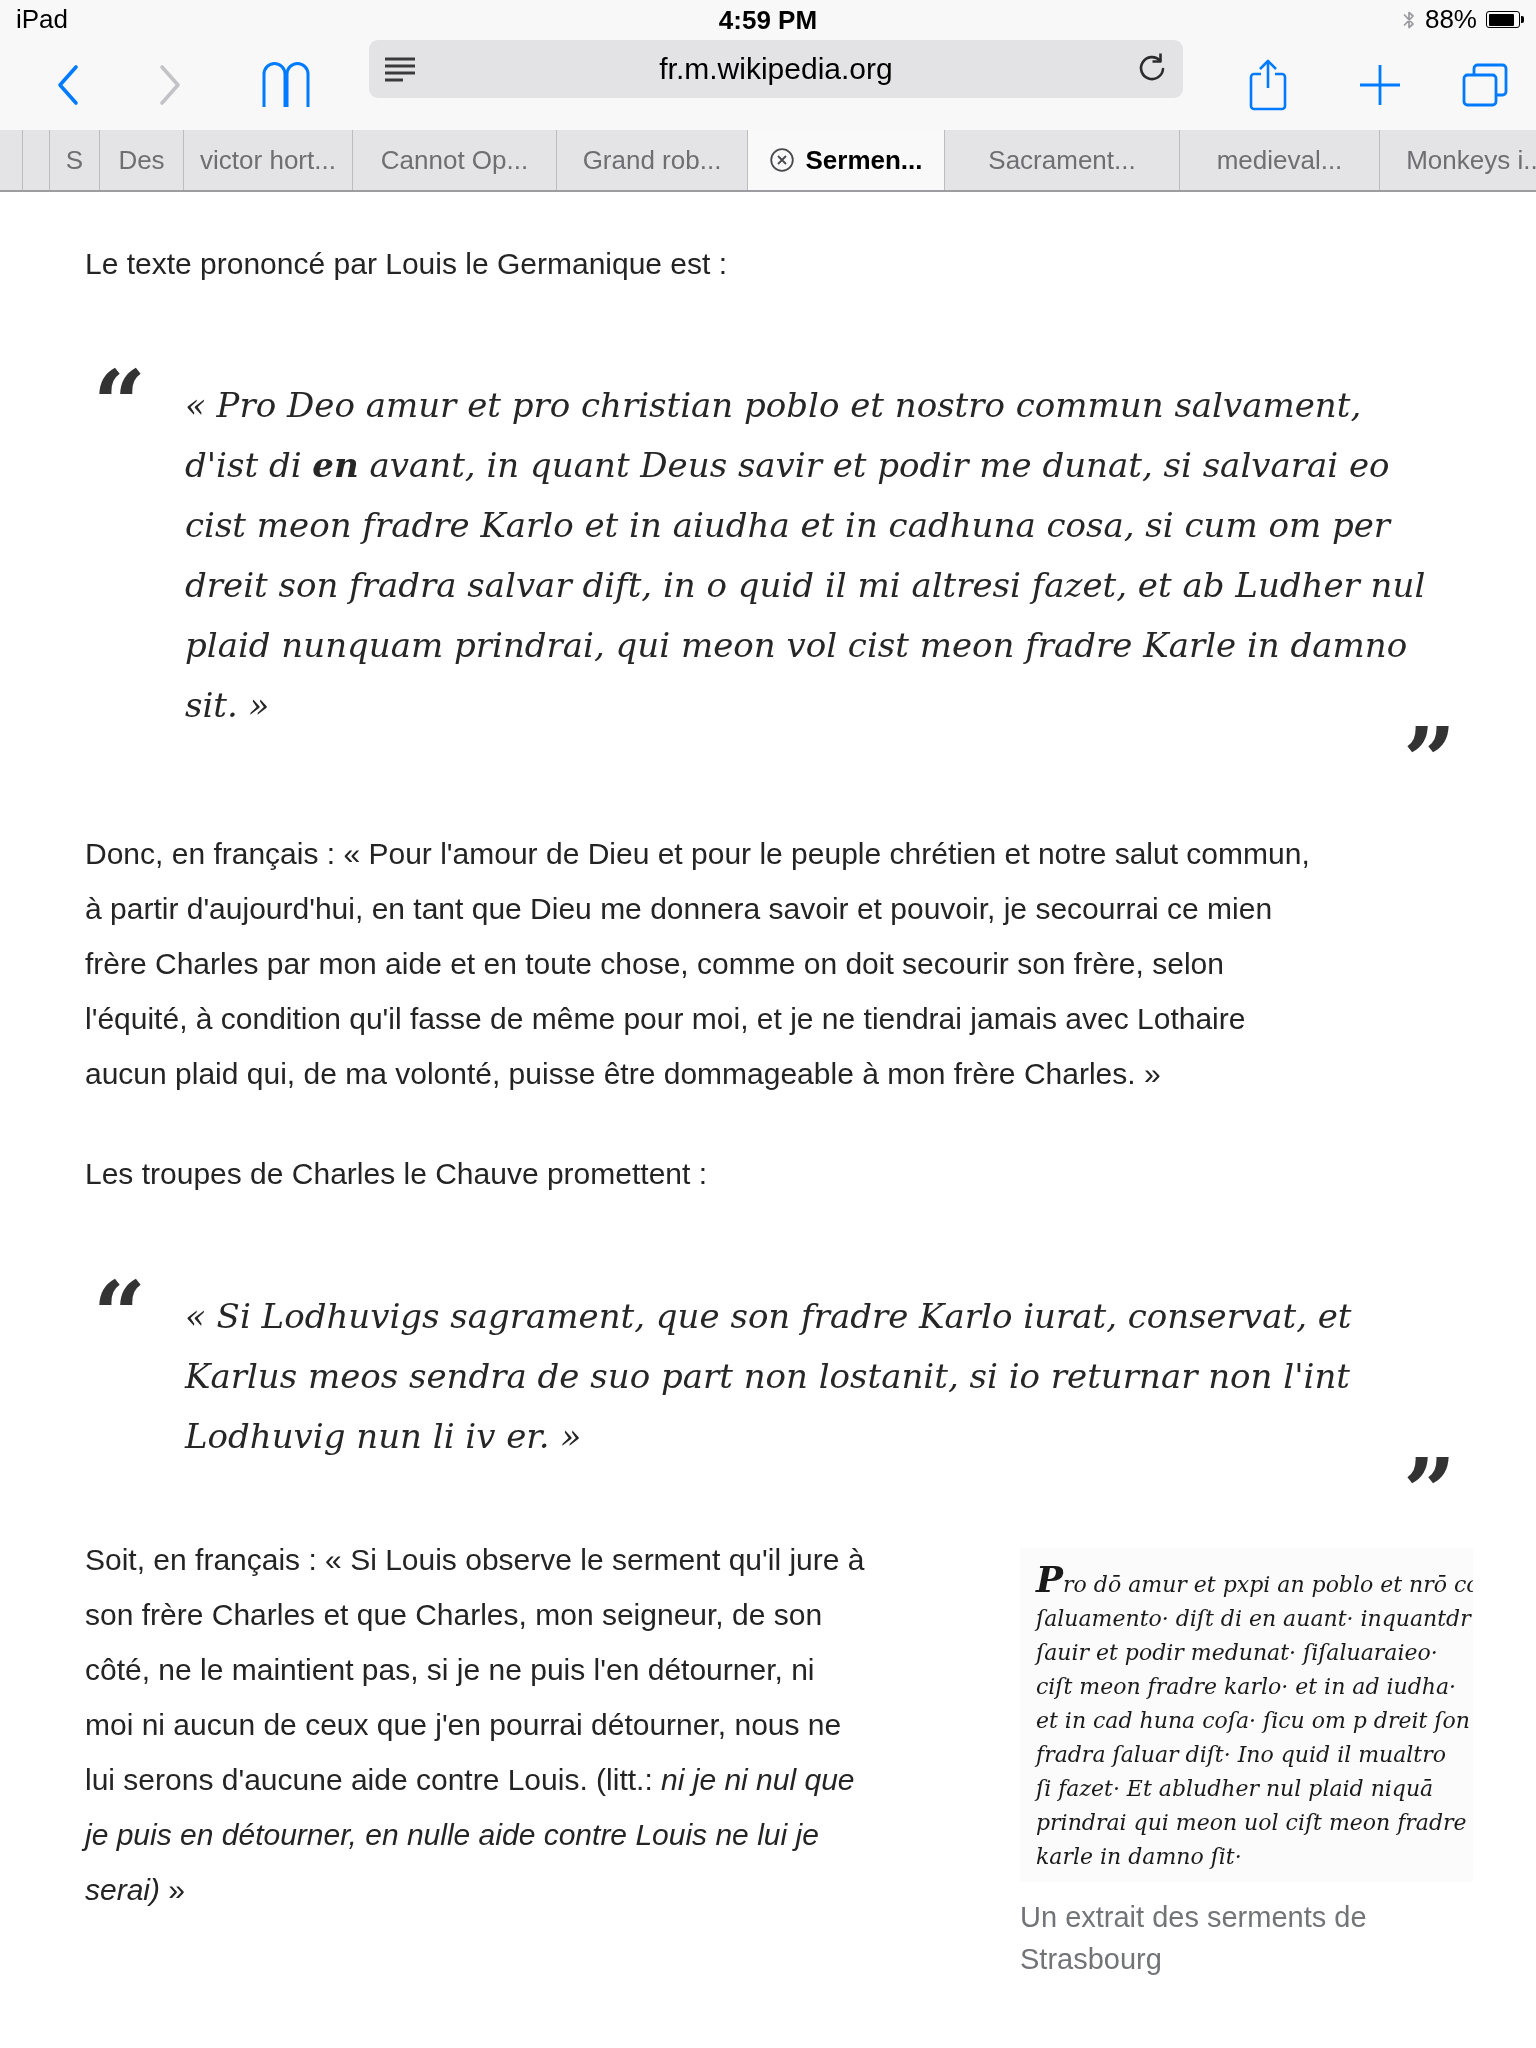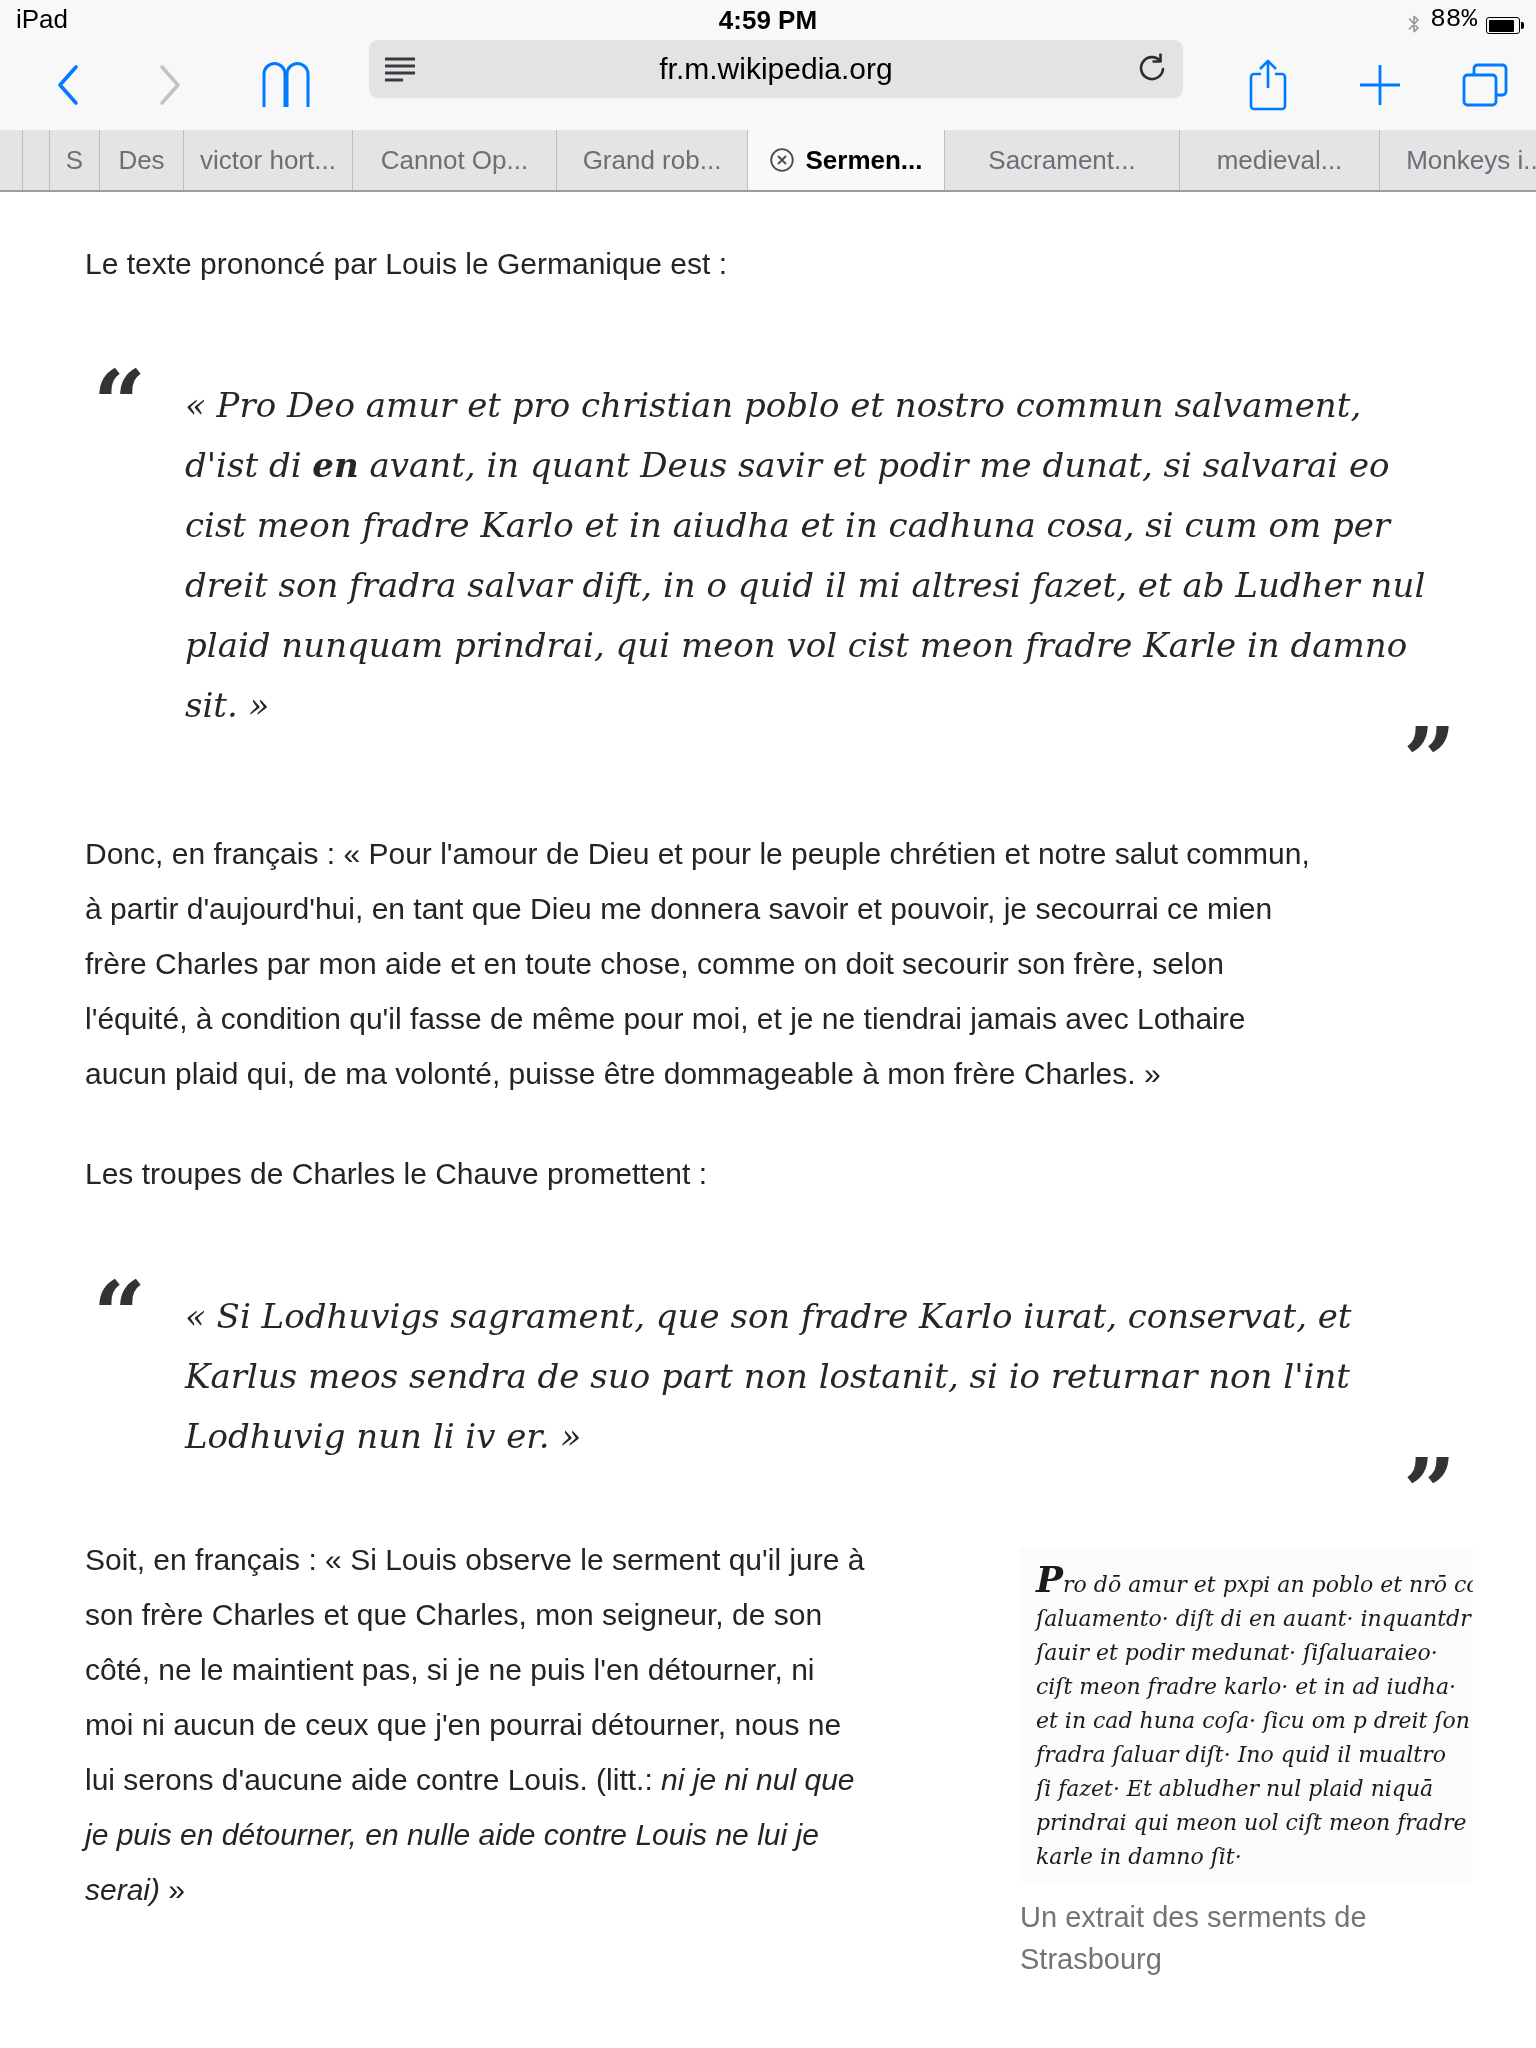--- a/index.html
+++ b/index.html
@@ -3,21 +3,21 @@
 <meta charset="utf-8">
 <style>
   * { margin:0; padding:0; box-sizing:border-box; }
   html,body { width:1536px; height:2048px; overflow:hidden; background:#fff;
     font-family:"Liberation Sans", sans-serif; }
 
   
   .status-bar { height:40px; background:#f8f8f8; position:relative; font-size:26px; color:#000; }
   .sb-left { position:absolute; left:16px; top:4px; display:flex; align-items:center; gap:9px;flex-direction:column; }
   .sb-time { position:absolute; left:0; right:0; top:5px; text-align:center; font-weight:bold; }
-  .sb-right { position:absolute; right:12px; top:4px; display:flex; align-items:flex-end; gap:9px;font-family:Liberation Mono, monospace; }
+  .sb-right { position:absolute; right:12px; top:4px; display:flex; align-items:center; gap:9px; }
   .batt { display:inline-block; width:34px; height:17px; border:1.5px solid #000; border-radius:3px; padding:1.5px; position:relative; }
   .batt-fill { display:block; height:100%; width:88%; background:#000; border-radius:1px; }
   .batt-tip { display:inline-block; width:3px; height:7px; background:#000; border-radius:0 2px 2px 0; margin-left:1px; }
 
   
   .toolbar { height:90px; background:#f8f8f8; position:relative; }
   .tb-icon { position:absolute; top:0; height:90px; display:flex; align-items:center; justify-content:center; }
   .nav-back { left:48px; width:40px; }
   .nav-fwd { left:150px; width:40px; }
   .nav-book { left:258px; width:56px; }

